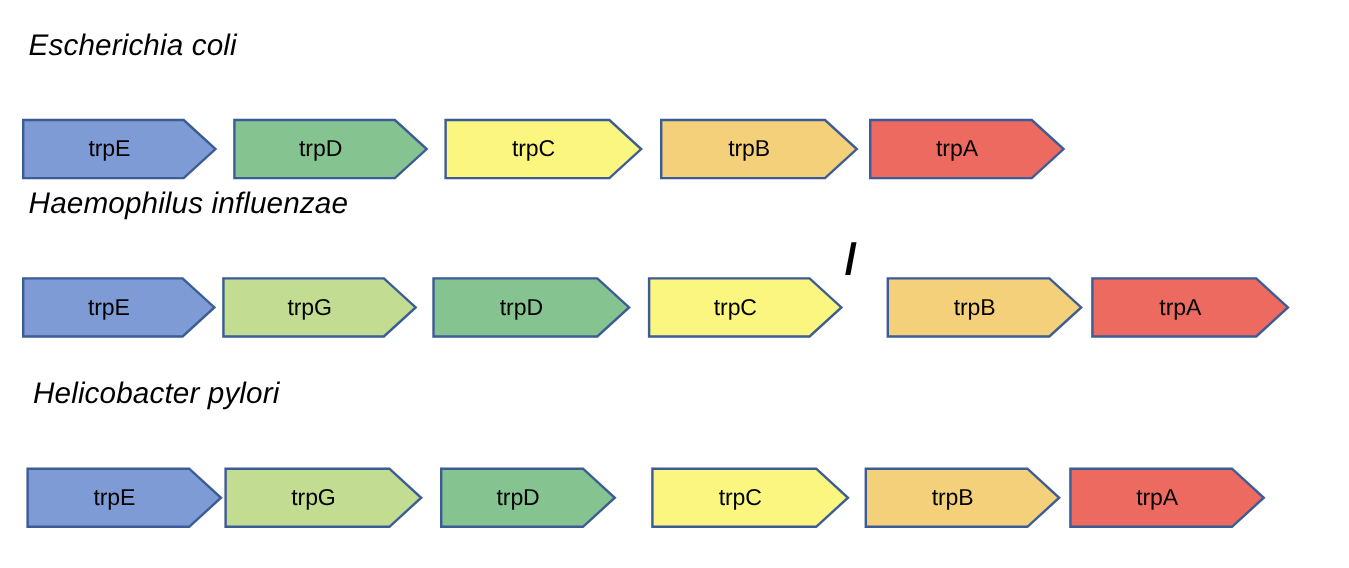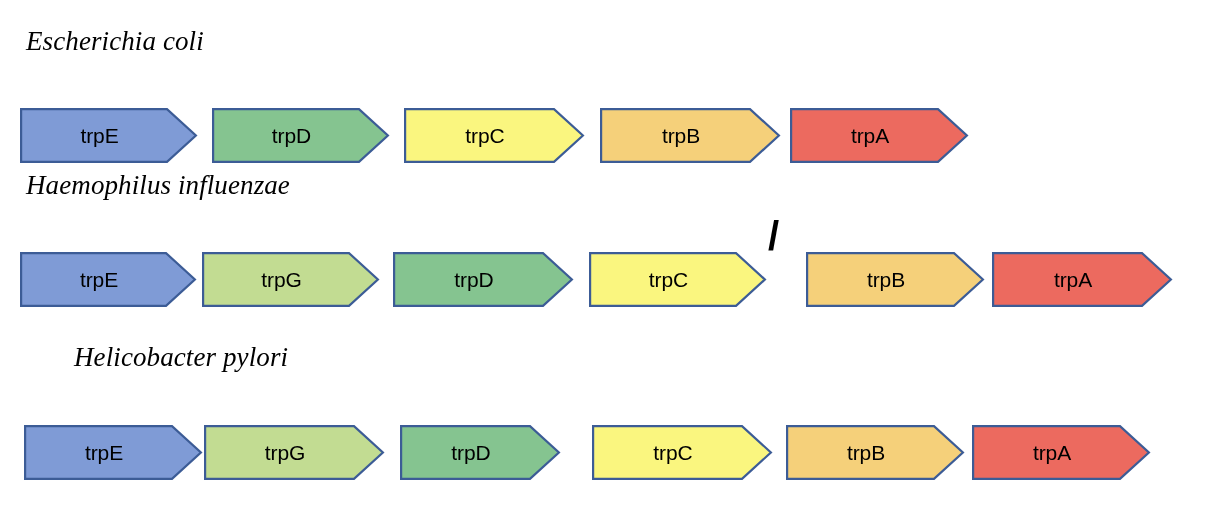--- a/index.html
+++ b/index.html
@@ -24,21 +24,21 @@
   }
 
   .row {
     position: absolute;
     left: 0;
     width: 1226px;
   }
 
   .species-label {
     position: absolute;
-    font-family: Liberation Serif, serif;
+    font-family: Liberation Sans, sans-serif;
     font-style: italic;
     font-size: 27px;
     line-height: 1;
     color: #000000;
     white-space: nowrap;
     letter-spacing: 0.1px;
   }
 
   .gene-track {
     position: absolute;
@@ -167,21 +167,21 @@
         <div class="gene" style="left: 992px; top: 0px; width: 180px; height: 55px;">
           <svg class="gene-shape" width="180" height="55" viewBox="0 0 180 55">
             <polygon points="1.1,1.1 150,1.1 178.9,27.5 150,53.9 1.1,53.9" fill="#ec6a5f" stroke="#3c5c96" stroke-width="2.2" stroke-linejoin="miter"></polygon>
           </svg>
           <div class="gene-label shift-left">trpA</div>
         </div>
       </div>
       <div class="separator" style="left: 768px; top: 216px;">/</div>
     </div>
     <div class="row" style="top: 0px;">
-      <div class="species-label" style="left: 30px; top: 344px; margin-left: 44px;">Helicobacter pylori</div>
+      <div class="species-label" style="left: 30px; top: 344px;">Helicobacter pylori</div>
       <div class="gene-track" style="top: 385px; height: 55px;">
         <div class="gene" style="left: 24px; top: 0px; width: 178px; height: 55px;">
           <svg class="gene-shape" width="178" height="55" viewBox="0 0 178 55">
             <polygon points="1.1,1.1 148,1.1 176.9,27.5 148,53.9 1.1,53.9" fill="#7f9bd6" stroke="#3c5c96" stroke-width="2.2" stroke-linejoin="miter"></polygon>
           </svg>
           <div class="gene-label shift-left">trpE</div>
         </div>
         <div class="gene" style="left: 204px; top: 0px; width: 180px; height: 55px;">
           <svg class="gene-shape" width="180" height="55" viewBox="0 0 180 55">
             <polygon points="1.1,1.1 150,1.1 178.9,27.5 150,53.9 1.1,53.9" fill="#c2dc92" stroke="#3c5c96" stroke-width="2.2" stroke-linejoin="miter"></polygon>

